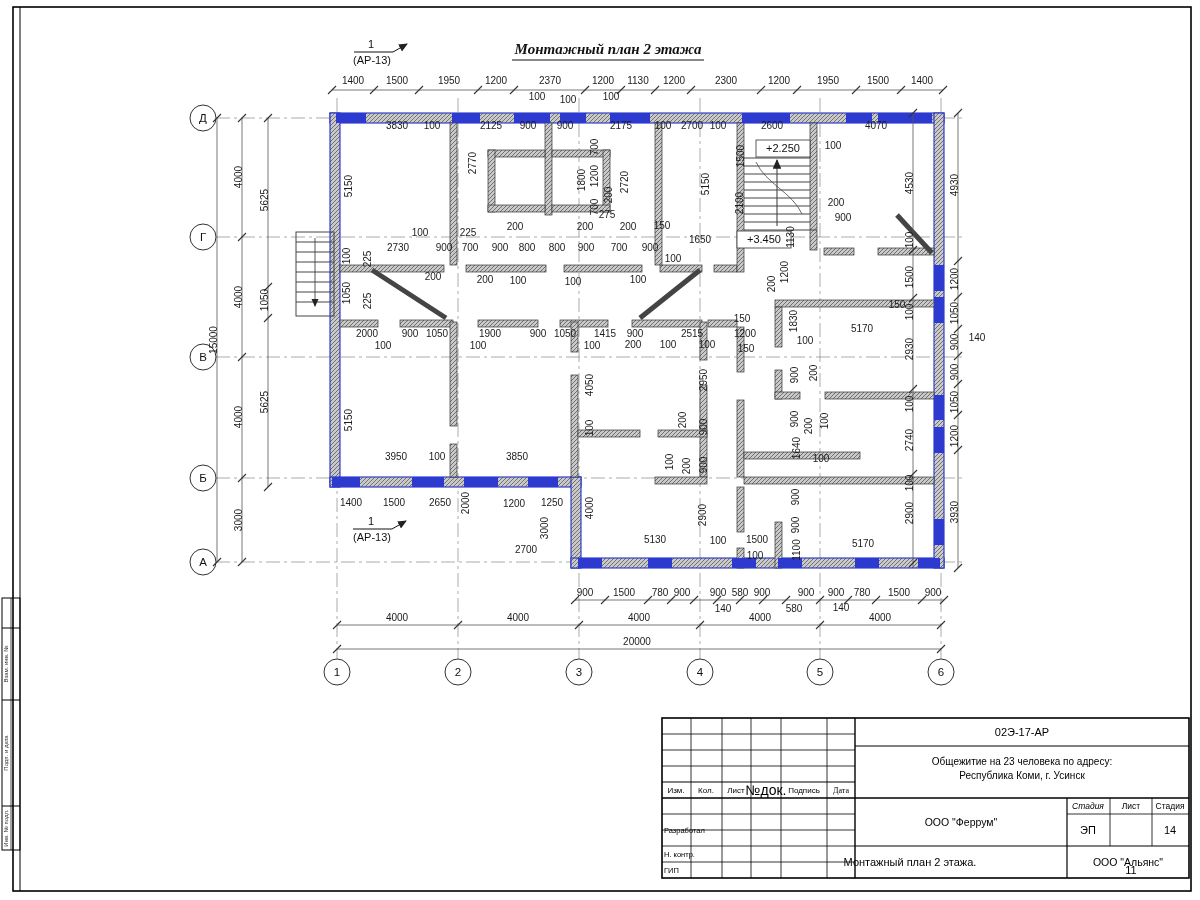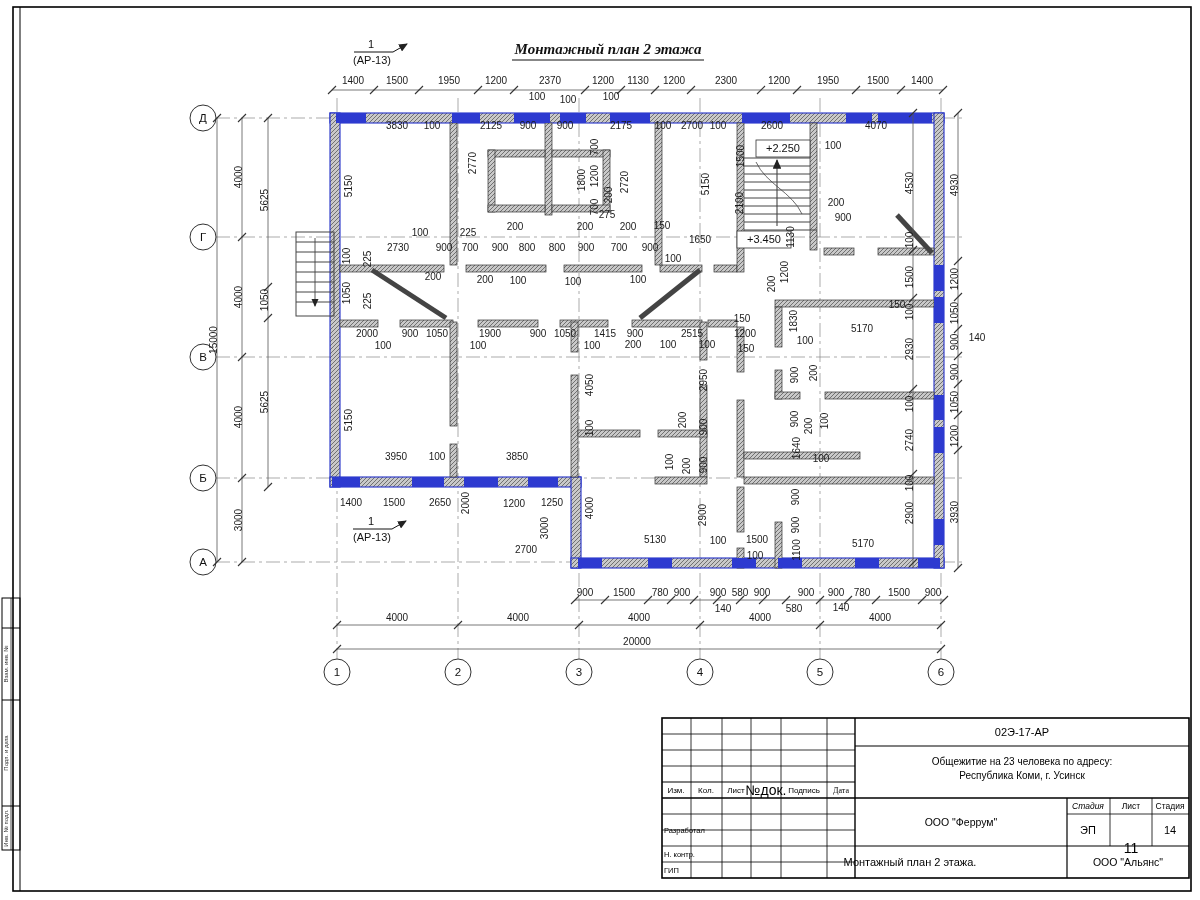--- a/index.html
+++ b/index.html
@@ -515,21 +515,21 @@
   <div class="tbtxt c" style="left:1022px;top:732px;font-size:11px;">02Э-17-АР</div>
   <div class="tbtxt c" style="left:1022px;top:761px;font-size:10px;">Общежитие на 23 человека по адресу:</div>
   <div class="tbtxt c" style="left:1022px;top:775px;font-size:10px;">Республика Коми, г. Усинск</div>
   <div class="tbtxt c" style="left:961px;top:822px;font-size:10.5px;">ООО "Феррум"</div>
   <div class="tbtxt c" style="left:910px;top:862px;font-size:11px;">Монтажный план 2 этажа.</div>
   <div class="tbtxt c" style="left:1128px;top:862px;font-size:10.5px;">ООО "Альянс"</div>
   <div class="tbtxt c" style="left:1088px;top:806px;font-size:8.5px;font-style:italic;">Стадия</div>
   <div class="tbtxt c" style="left:1131px;top:806px;font-size:8.5px;">Лист</div>
   <div class="tbtxt c" style="left:1170px;top:806px;font-size:8.5px;">Стадия</div>
   <div class="tbtxt c" style="left:1088px;top:830px;font-size:11px;">ЭП</div>
-  <div class="tbtxt c" style="left:1131px;top:848px;font-size:14px;text-align:right;">11</div>
+  <div class="tbtxt c" style="left:1131px;top:870px;font-size:11px;text-align:right;">11</div>
   <div class="tbtxt c" style="left:1170px;top:830px;font-size:11px;">14</div>
   <div class="tbtxt c" style="left:676px;top:790px;font-size:8px;">Изм.</div>
   <div class="tbtxt c" style="left:706px;top:790px;font-size:8px;">Кол.</div>
   <div class="tbtxt c" style="left:736px;top:790px;font-size:8px;">Лист</div>
   <div class="tbtxt c" style="left:766px;top:790px;font-size:14px;">№док.</div>
   <div class="tbtxt c" style="left:804px;top:790px;font-size:8px;">Подпись</div>
   <div class="tbtxt c" style="left:841px;top:790px;font-size:8px;font-family:Liberation Serif, serif;">Дата</div>
   <div class="tbtxt l" style="left:664px;top:822px;font-size:7.5px;margin-top:8px;">Разработал</div>
   <div class="tbtxt l" style="left:664px;top:854px;font-size:7.5px;">Н. контр.</div>
   <div class="tbtxt l" style="left:664px;top:870px;font-size:7.5px;">ГИП</div>

